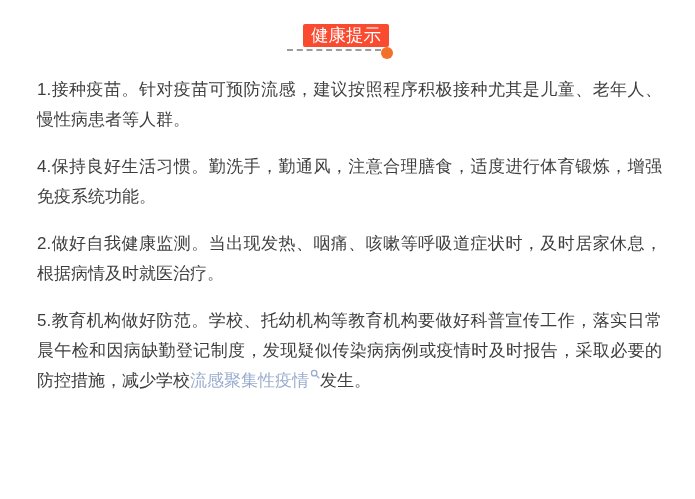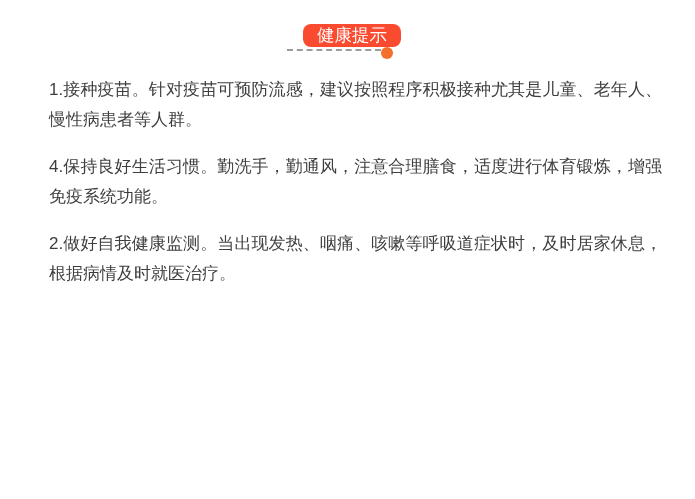--- a/index.html
+++ b/index.html
@@ -20,22 +20,22 @@
   .badge {
     position: absolute;
     left: 303px;
     top: 24px;
     display: inline-block;
     background: var(--accent_red, #fa4a2f);
     color: var(--badge_text, #ffffff);
     font-size: 17.5px;
     line-height: 23px;
     height: 23px;
-    padding: 0 14px;
-    border-radius: 8px;
+    padding: 0 8px;
+    border-radius: 2px;
     white-space: nowrap;
   }
   .dash-line {
     position: absolute;
     left: 287px;
     top: 49px;
     width: 94px;
     height: 0;
     border-top: 2px dashed var(--dash_gray, #9c9c9c);
   }
@@ -48,21 +48,21 @@
     border-radius: 50%;
     background: var(--accent_orange, #f3702a);
   }
   .content {
     margin: 19px 33px 0 33px;
     color: var(--text_color, #3e3e3e);
     font-size: 17px;
     line-height: 30px;
   }
   .content p {
-    margin: 0 0 17px 16px;
+    margin: 0 0 17px 4px;
     text-align: justify;
   }
   .entry-link {
     color: var(--link_color, #9aacce);
     text-decoration: none;
     cursor: pointer;
   }
   .search-icon {
     width: 10px;
     height: 10px;
@@ -82,15 +82,19 @@
   </div>
 
   <div class="content">
     <p>1.接种疫苗。针对疫苗可预防流感，建议按照程序积极接种尤其是儿童、老年人、慢性病患者等人群。</p>
 
 
     <p>4.保持良好生活习惯。勤洗手，勤通风，注意合理膳食，适度进行体育锻炼，增强免疫系统功能。</p>
 
     <p>2.做好自我健康监测。当出现发热、咽痛、咳嗽等呼吸道症状时，及时居家休息，根据病情及时就医治疗。</p>
 
+    <p><span>5.教育机构做好防范。学校、托幼机构等教育机构要做好科普宣传工作，落实日常晨午检和因病缺勤登记制度，发现疑似传染病病例或疫情时及时报告，采取必要的防控措施，减少学校</span><a class="entry-link"><span>流感聚集性疫情</span><svg class="search-icon" viewBox="0 0 24 24" fill="none" stroke="currentColor" stroke-width="3" stroke-linecap="round">
+            <circle cx="10" cy="10" r="6.5"></circle>
+            <line x1="15" y1="15" x2="21.5" y2="21.5"></line>
+          </svg></a><span>发生。</span></p>
   </div>
 
 </div>
 
 </body></html>

